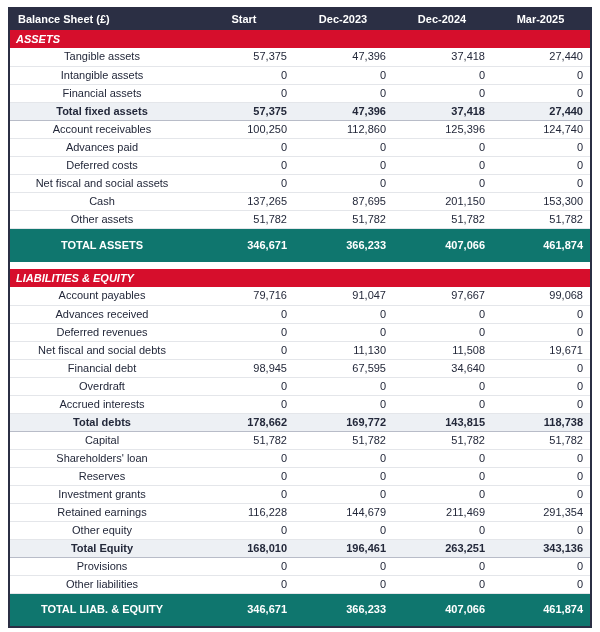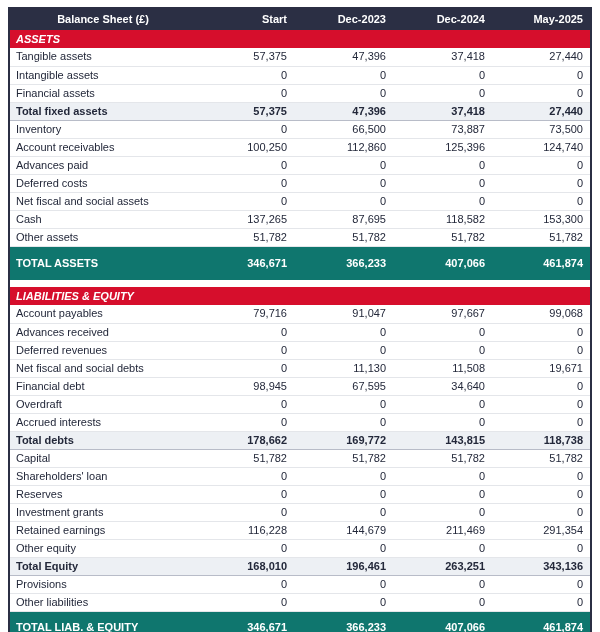--- a/index.html
+++ b/index.html
@@ -27,23 +27,23 @@
     padding: 2px 7px 2px 6px;
     white-space: nowrap;
     overflow: hidden;
   }
   
   tr.head-row th {
     background: #2b2f44;
     color: #ffffff;
     font-weight: bold;
     height: 22px;
-    text-align: right;
-  }
-  tr.head-row th.title-cell { text-align: center; padding-left: 8px; }
+    text-align: center;
+  }
+  tr.head-row th.title-cell { text-align: left; padding-left: 8px; }
   
   tr.section-row td {
     background: #d60e2c;
     color: #ffffff;
     font-weight: bold;
     height: 18px;
     text-align: left;
     font-style: italic;
   }
   
@@ -71,41 +71,41 @@
     height: 34px;
   }
   
   tr.gap-row td {
     background: #ffffff;
     height: 7px;
     padding: 0;
     border: none;
   }
   td.num, th.num { text-align: right; }
-  td.lbl { text-align: left; }
+  td.lbl { text-align: center; }
 </style>
 </head>
 <body>
 
 <div class="sheet-wrap">
   <table class="balance-sheet">
     <colgroup>
       <col class="label-col">
       <col class="num-col">
       <col class="num-col">
       <col class="num-col">
       <col class="num-col">
     </colgroup>
     <thead>
       <tr class="head-row">
         <th class="title-cell">Balance Sheet (£)</th>
         <th class="num">Start</th>
         <th class="num">Dec-2023</th>
         <th class="num">Dec-2024</th>
-        <th class="num">May-2025</th>
+        <th class="num">Mar-2025</th>
       </tr>
     </thead>
     <tbody id="sheet-body">
 
     <tr class="section-row">
           <td colspan="5">ASSETS</td>
         </tr>
         <tr class="data-row">
           <td class="lbl">Tangible assets</td>
           <td class="num">57,375</td>
@@ -128,27 +128,20 @@
           <td class="num">0</td>
         </tr>
         <tr class="subtotal-row">
           <td class="lbl">Total fixed assets</td>
           <td class="num">57,375</td>
           <td class="num">47,396</td>
           <td class="num">37,418</td>
           <td class="num">27,440</td>
         </tr>
         <tr class="data-row">
-          <td class="lbl">Inventory</td>
-          <td class="num">0</td>
-          <td class="num">66,500</td>
-          <td class="num">73,887</td>
-          <td class="num">73,500</td>
-        </tr>
-        <tr class="data-row">
           <td class="lbl">Account receivables</td>
           <td class="num">100,250</td>
           <td class="num">112,860</td>
           <td class="num">125,396</td>
           <td class="num">124,740</td>
         </tr>
         <tr class="data-row">
           <td class="lbl">Advances paid</td>
           <td class="num">0</td>
           <td class="num">0</td>
@@ -166,21 +159,21 @@
           <td class="lbl">Net fiscal and social assets</td>
           <td class="num">0</td>
           <td class="num">0</td>
           <td class="num">0</td>
           <td class="num">0</td>
         </tr>
         <tr class="data-row">
           <td class="lbl">Cash</td>
           <td class="num">137,265</td>
           <td class="num">87,695</td>
-          <td class="num">118,582</td>
+          <td class="num">201,150</td>
           <td class="num">153,300</td>
         </tr>
         <tr class="data-row">
           <td class="lbl">Other assets</td>
           <td class="num">51,782</td>
           <td class="num">51,782</td>
           <td class="num">51,782</td>
           <td class="num">51,782</td>
         </tr>
         <tr class="grand-row">

